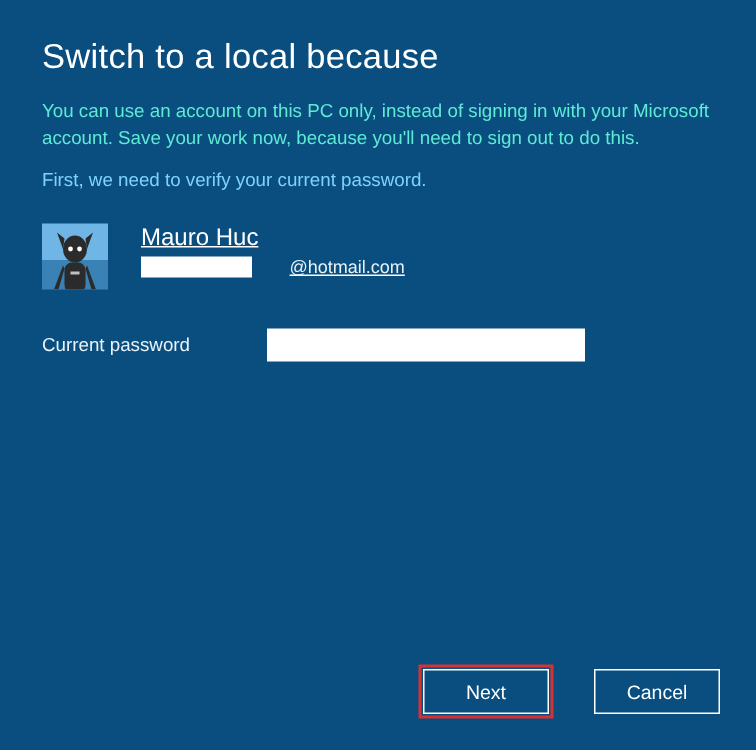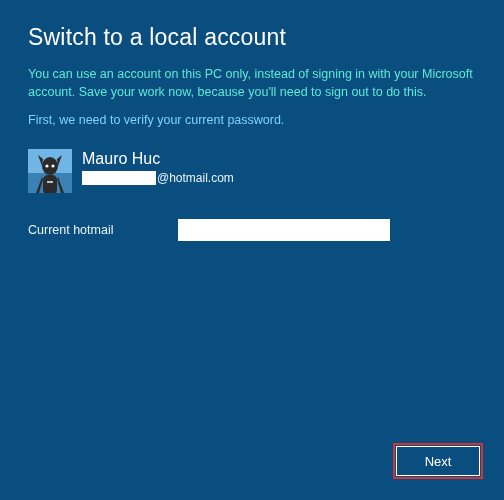--- a/index.html
+++ b/index.html
@@ -26,22 +26,23 @@
     color: #5eead4;
   }
   .verify {
     font-size: 12.5px;
     margin-bottom: 22px;
     color: #7dd3fc;
   }
   .user-block {
     display: flex;
     align-items: flex-start;
-    gap: 10px;
+    gap: 22px;
     margin-bottom: 26px;
+    text-decoration: underline;
   }
   .avatar {
     width: 44px;
     height: 44px;
     background: linear-gradient(#6fb5e6 0 55%, #3a81b5 55% 100%);
     position: relative;
     overflow: hidden;
     flex: 0 0 auto;
   }
   .avatar svg { position: absolute; inset: 0; }
@@ -55,21 +56,21 @@
     display: flex;
     align-items: center;
     font-size: 12px;
   }
   .email-mask {
     width: 74px;
     height: 14px;
     background: #ffffff;
     margin-right: 1px;
   }
-  .email-domain { color: #e9f2f8; }
+  .email-domain { color: #e9f2f8; padding-left: 24px; }
   .pw-row {
     display: flex;
     align-items: center;
     gap: 30px;
   }
   .pw-label {
     font-size: 12.5px;
     width: 120px;
     color: #e9f2f8;
   }
@@ -105,21 +106,21 @@
   }
   .btn.primary {
     outline: 2px solid #d83131;
     outline-offset: 1px;
   }
 </style>
 </head>
 <body>
 
 <div class="container">
-  <h1 class="title">Switch to a local account</h1>
+  <h1 class="title">Switch to a local because</h1>
   <p class="desc">You can use an account on this PC only, instead of signing in with your Microsoft account. Save your work now, because you'll need to sign out to do this.</p>
   <p class="verify">First, we need to verify your current password.</p>
 
   <div class="user-block">
     <div class="avatar">
       <svg viewBox="0 0 44 44">
         <ellipse cx="22" cy="17" rx="8" ry="9" fill="#2b2b2b"></ellipse>
         <path d="M14 17 L10 6 L15 10 Z" fill="#2b2b2b"></path>
         <path d="M30 17 L34 6 L29 10 Z" fill="#2b2b2b"></path>
         <circle cx="19" cy="17" r="1.6" fill="#ffffff"></circle>
@@ -133,20 +134,21 @@
     <div class="user-text">
       <div class="user-name">Mauro Huc</div>
       <div class="email-line">
         <span class="email-mask"></span>
         <span class="email-domain">@hotmail.com</span>
       </div>
     </div>
   </div>
 
   <div class="pw-row">
-    <label class="pw-label">Current hotmail</label>
+    <label class="pw-label">Current password</label>
     <input type="password" class="pw-input" value="" style="">
   </div>
 </div>
 
 <div class="button-bar">
   <button class="btn primary">Next</button>
+  <button class="btn">Cancel</button>
 </div>
 
 </body></html>

